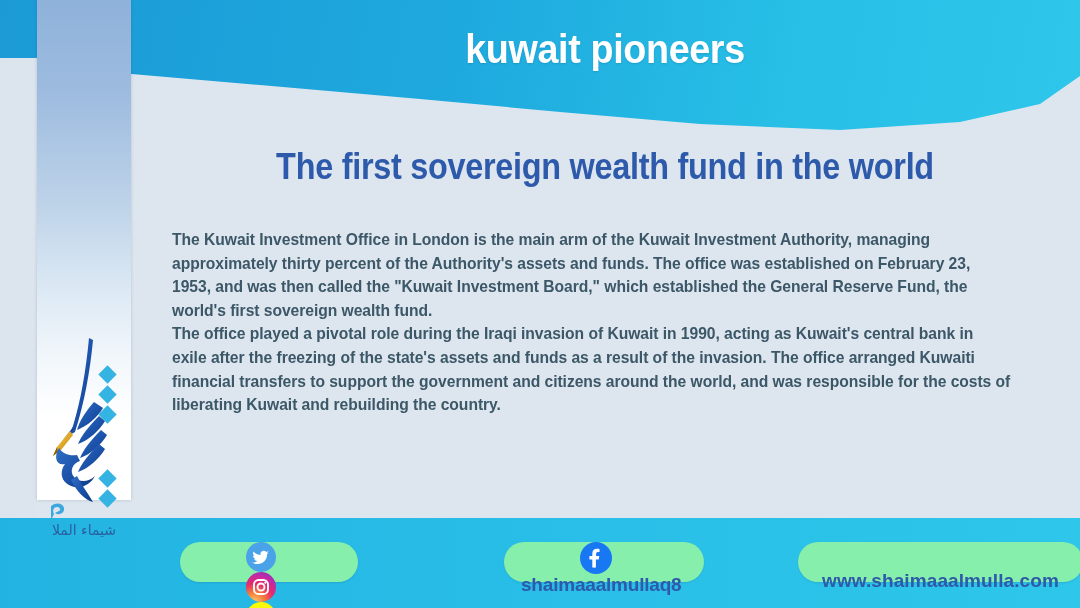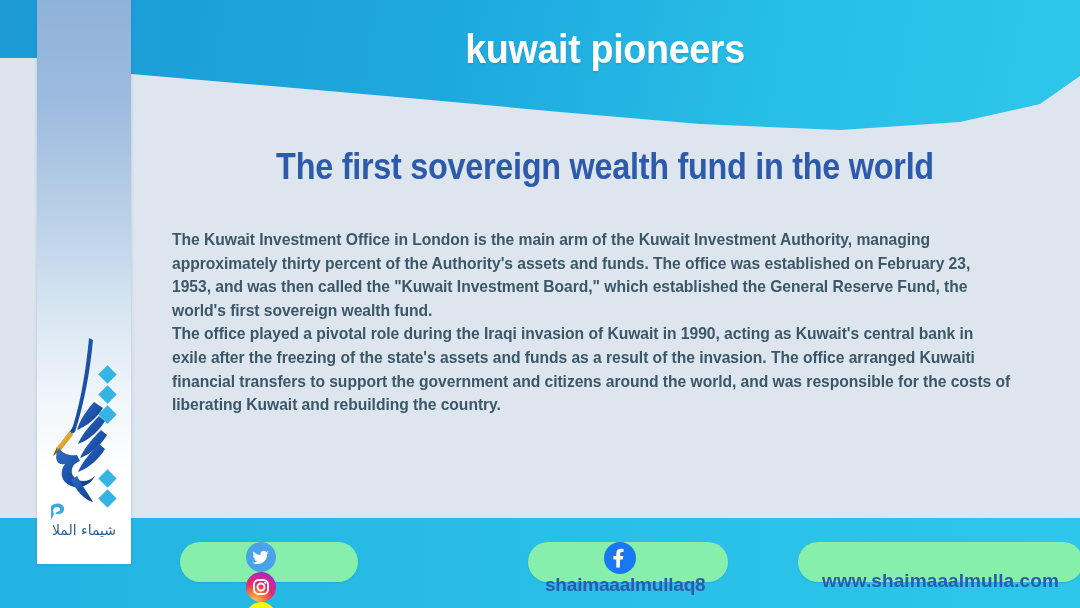--- a/index.html
+++ b/index.html
@@ -47,21 +47,21 @@
     position: absolute;
     left: 0; top: 58px;
     width: 37px; height: 460px;
     background: #dce5ed;
   }
 
   
   .logo-card {
     position: absolute;
     left: 37px; top: 0;
-    width: 94px; height: 564px;
+    width: 94px; height: 500px;
     background: linear-gradient(180deg, #8fb2da 0%, #9dbbdf 18%, #bcd2e8 40%, #dce9f4 58%, #f2f7fb 72%, #ffffff 84%, #ffffff 100%);
     box-shadow: 0 0 3px rgba(40,70,110,0.22);
   }
   .logo-art {
     position: absolute;
     left: 0; top: 330px;
     width: 94px; height: 200px;
   }
   .logo-arabic {
     position: absolute;
@@ -133,21 +133,21 @@
     height: 40px;
     box-shadow: 0 1px 2px rgba(0,50,90,0.12);
     flex-direction: column;
   }
   .pill-social {
     left: 180px;
     bottom: 26px;
     padding: 0 22px 0 8px;
   }
   .pill-fb {
-    left: 528px;
+    left: 504px;
     bottom: 26px;
     padding: 0 22px 0 8px;
   }
   .pill-web {
     left: 798px;
     bottom: 26px;
     padding: 0 24px;
   }
   .handle {
     font-family: "Liberation Sans Narrow", "Liberation Sans", sans-serif;

